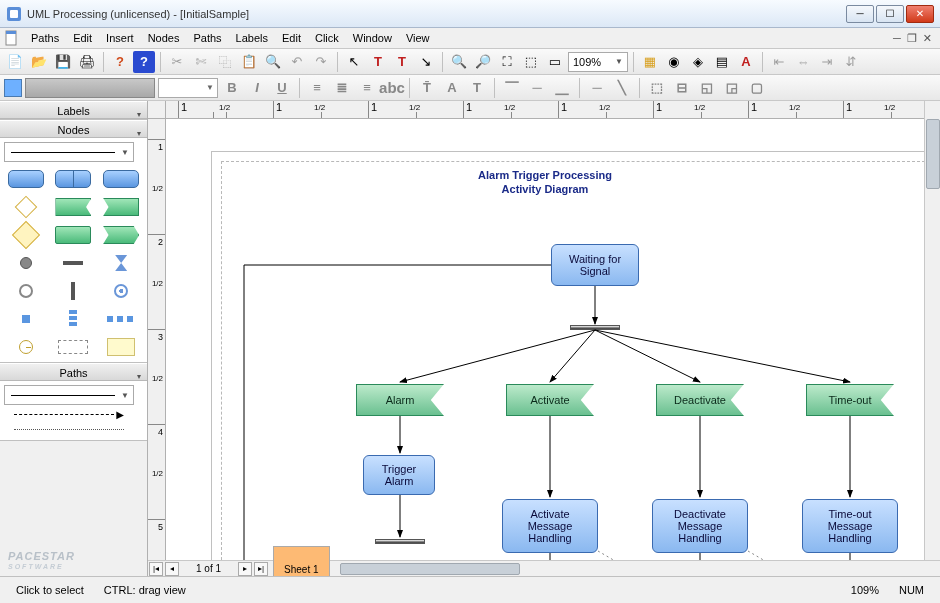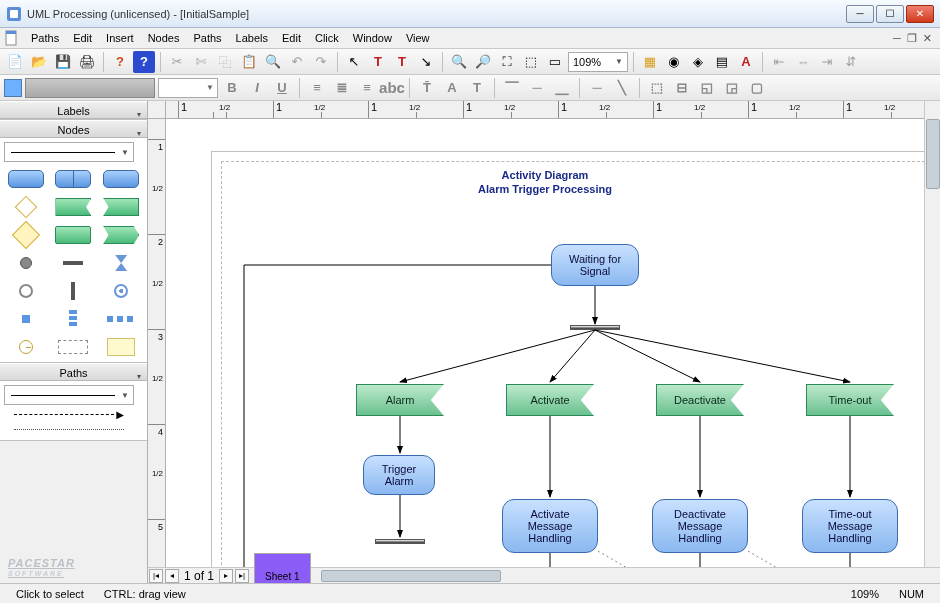--- a/index.html
+++ b/index.html
@@ -62,58 +62,58 @@
 .shape-clock::after { content:''; position:absolute; left:50%; top:50%; width:5px;height:1px;background:#c0a030; transform-origin:left; }
 .shape-dashedrect { width: 30px; height: 14px; border: 1px dashed #888; }
 .shape-note { width: 28px; height: 18px; background: #fffacd; border: 1px solid #d0c070; }
 .path-line { width: 130px; height: 20px; border: 1px solid #aaa; background: #fff; position: relative; display: flex; align-items: center; padding: 0 4px; }
 .path-line::after { content:''; position:absolute; left:6px; right:18px; top:50%; height:1px; background:#000; }
 .path-line .dd { margin-left:auto; font-size:8px; color:#555; }
 .path-dashed { width:130px; height:18px; display:flex; align-items:center; justify-content:center; }
 .path-dashed div { width:100px; border-top:1px dashed #000; }
 .path-dashed .arrow { font-size:10px; margin-left:2px; }
 .path-dotted { width:110px; border-top:1px dotted #555; margin:6px 10px; }
-.pacestar { padding: 6px 8px; margin-top:auto; color:#b8c0c8; font-size: 14px; font-weight:bold; font-style:italic; letter-spacing:1px;text-decoration:underline; }
+.pacestar { padding: 6px 8px; margin-top:auto; color:#b8c0c8; font-size: 14px; font-weight:bold; font-style:italic; letter-spacing:1px; }
 .pacestar .sw { font-size:7px; letter-spacing:2px; display:block; color:#c4ccd4; }
 
 
 .canvas-wrap { flex: 1; display: flex; flex-direction: column; background: #fff; position: relative; }
 .ruler-corner { position:absolute; left:0; top:0; width:18px; height:18px; background:#f0f0f0; border-right:1px solid #b0b0b0; border-bottom:1px solid #b0b0b0; z-index: 3; }
 .hruler { position: absolute; left:18px; right:16px; top:0; height:18px; background:#f0f0f0; border-bottom:1px solid #b0b0b0; display:flex; font-size:9px; z-index:2; overflow:hidden; }
 .hruler .tick { flex:0 0 95px; border-left:1px solid #888; padding-left:2px; position:relative; }
 .hruler .tick::before { content:''; position:absolute; left:47px; bottom:0; width:1px; height:6px; background:#888;}
 .hruler .tick .half { position:absolute; left:40px; top:2px; font-size:8px; }
 .vruler { position: absolute; left:0; top:18px; bottom:16px; width:18px; background:#f0f0f0; border-right:1px solid #b0b0b0; z-index:2; overflow:hidden; }
 .vruler .tick { height:95px; border-top:1px solid #888; font-size:9px; writing-mode: horizontal-tb; padding-top:2px; text-align:right; padding-right:2px; position:relative;}
 .vruler .tick .half { position:absolute; top:44px; right:2px; font-size:8px; }
 .canvas { position:absolute; left:18px; top:18px; right:16px; bottom:16px; background:#fff; overflow:hidden; }
 .page-shadow { position:absolute; left:45px; top:32px; width:1400px; height:800px; border:1px solid #c0c0c0; box-shadow: 3px 3px 0 #d8d8d8; }
 .page-margin { position:absolute; left:55px; top:42px; width:1380px; height:780px; border:1px dashed #b8b8b8; }
 .diag-title { position:absolute; left:0; right:0; top:50px; text-align:center; font-size:22px; font-weight:bold; color:#1a2a88; line-height:1.25; }
 
 .node { position:absolute; display:flex; align-items:center; justify-content:center; text-align:center; font-size:11px; }
-.node-blue { background: linear-gradient(#c8e0ff,#8ab8f0); border:1.5px solid #3a6ab0; border-radius:12px; color:#0a0a3a; }
+.node-blue { background: linear-gradient(#c8e0ff,#8ab8f0); border:1.5px solid #3a6ab0; border-radius:6px; color:#0a0a3a; }
 .node-green { background: linear-gradient(#bceacb,#6ac090); border:1.5px solid #2a8a5a; color:#0a2a1a; clip-path: polygon(0 0, 100% 0, 85% 50%, 100% 100%, 0 100%); }
 .sync-bar { position:absolute; height:5px; background:linear-gradient(#fff,#888,#333); border:1px solid #555; }
 
 .connectors { position:absolute; left:0; top:0; width:100%; height:100%; pointer-events:none; }
 
 
 .vscroll { position:absolute; right:0; top:0; bottom:16px; width:16px; background:#f0f0f0; border-left:1px solid #c8c8c8; }
 .vscroll .thumb { position:absolute; top:18px; width:14px; left:1px; height:70px; background:#c8d0d8; border:1px solid #a0a8b0; border-radius:2px; }
 .hscroll-row { position:absolute; left:0; right:0; bottom:0; height:16px; background:#f0f0f0; border-top:1px solid #c8c8c8; display:flex; align-items:center; }
 .hscroll-row .navbtn { width:14px; height:14px; border:1px solid #aaa; background:#f8f8f8; display:flex; align-items:center; justify-content:center; font-size:8px; margin:0 1px;}
-.hscroll-row .pageinfo { padding:0 4px; font-size:12px; }
-.hscroll-row .sheettab { padding: 17px 10px; background:#8b5cf6; border:1px solid #aaa; border-bottom:none; font-size:10px; margin-left:4px;}
+.hscroll-row .pageinfo { padding:0 16px; font-size:10px; }
+.hscroll-row .sheettab { padding: 17px 10px; background:#fdba74; border:1px solid #aaa; border-bottom:none; font-size:10px; margin-left:4px;}
 .hscroll-row .hscrollbar { flex:1; height:14px; margin-left:8px; position:relative; }
 .hscroll-row .hscrollbar .thumb { position:absolute; left:2px; width:180px; height:12px; top:1px; background:#c8d0d8; border:1px solid #a0a8b0; border-radius:2px;}
 .hscroll-row .corner { width:16px; height:16px; background:#f0f0f0; }
 
 
-.statusbar { height: 20px; background: #f0f0f0; border-top: 1px solid #c0c0c0; display:flex; align-items:center; padding: 0 6px; font-size:11px; }
+.statusbar { height: 27px; background: #f0f0f0; border-top: 1px solid #c0c0c0; display:flex; align-items:center; padding: 0 6px; font-size:11px; }
 .statusbar .sec { padding: 0 10px; }
 .statusbar .fill { flex:1; }
 </style>
 </head>
 <body>
 
 <div class="titlebar">
   <svg class="icon" viewBox="0 0 16 16">
       <rect x="1" y="1" width="14" height="14" fill="#5a8ed8" rx="2"></rect>
       <rect x="4" y="4" width="8" height="8" fill="#fff" rx="1"></rect>
@@ -341,22 +341,22 @@
       <div class="tick">2<span class="half">1/2</span></div>
       <div class="tick">3<span class="half">1/2</span></div>
       <div class="tick">4<span class="half">1/2</span></div>
       <div class="tick">5</div>
     </div>
 
     <div class="canvas">
       <div class="page-shadow"></div>
       <div class="page-margin"></div>
       <div class="diag-title">
+        <div>Alarm Trigger Processing</div>
         <div>Activity Diagram</div>
-        <div>Alarm Trigger Processing</div>
       </div>
 
       <div class="node node-blue" style="left:385px; top:125px; width:88px; height:42px; white-space:pre-line">Waiting for
 Signal</div>
       <div class="sync-bar" style="left:404px; top:206px; width:50px"></div>
 
       <div class="node node-green" style="left:190px; top:265px; width:88px; height:32px">Alarm</div>
       <div class="node node-green" style="left:340px; top:265px; width:88px; height:32px">Activate</div>
       <div class="node node-green" style="left:490px; top:265px; width:88px; height:32px">Deactivate</div>
       <div class="node node-green" style="left:640px; top:265px; width:88px; height:32px">Time-out</div>

